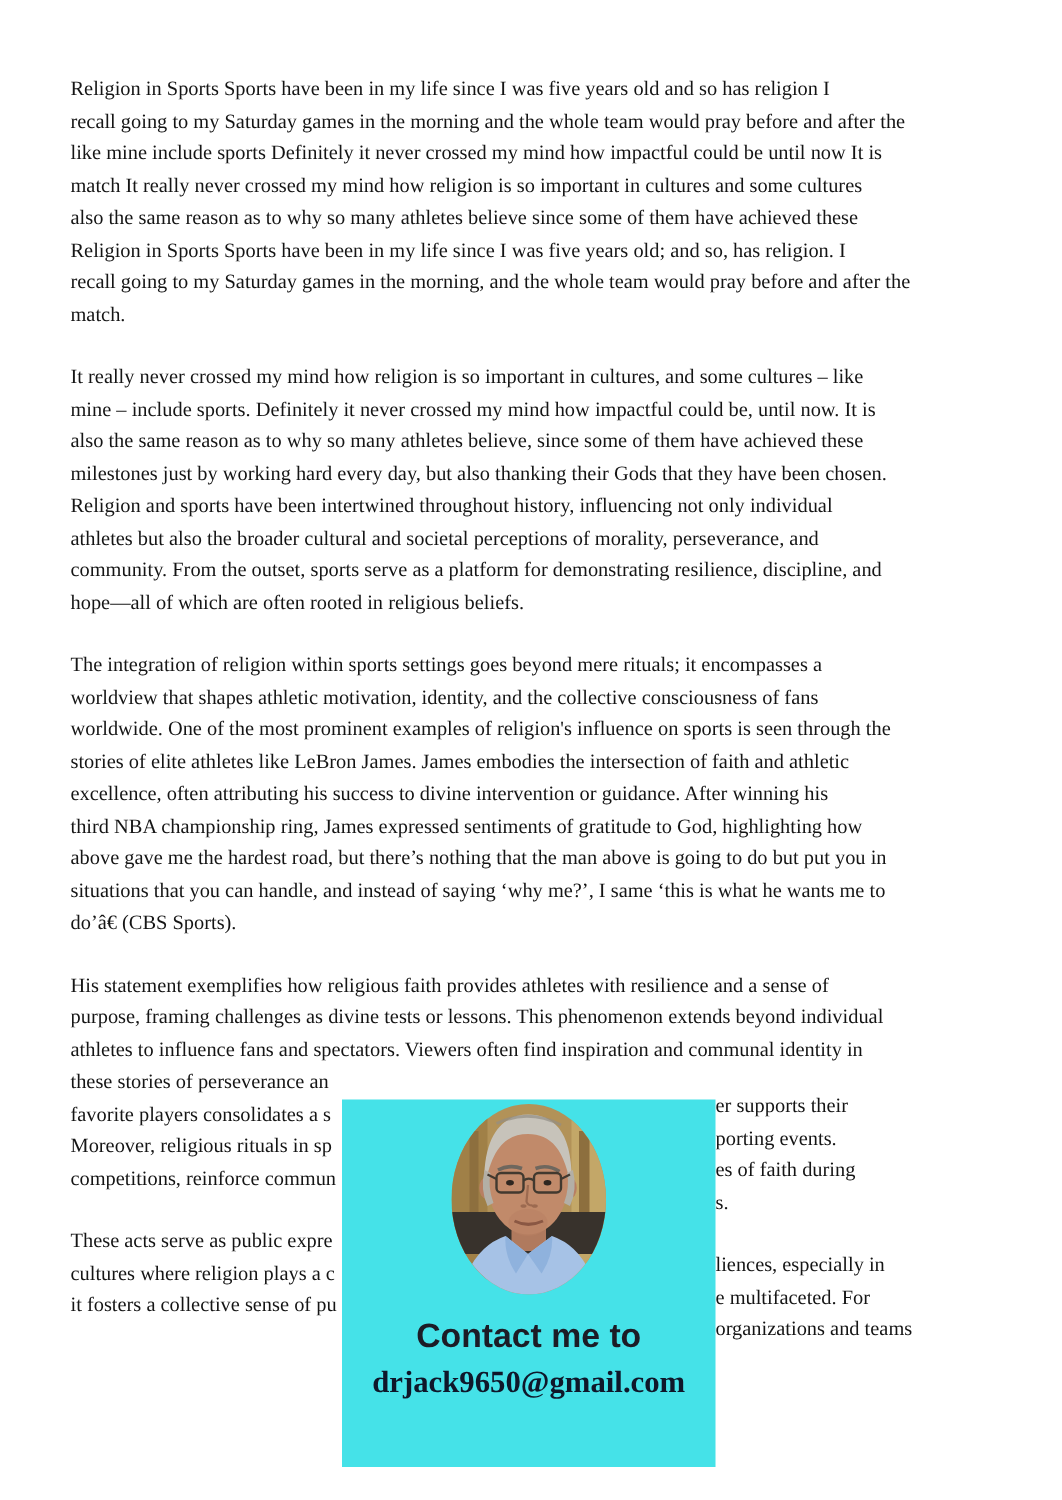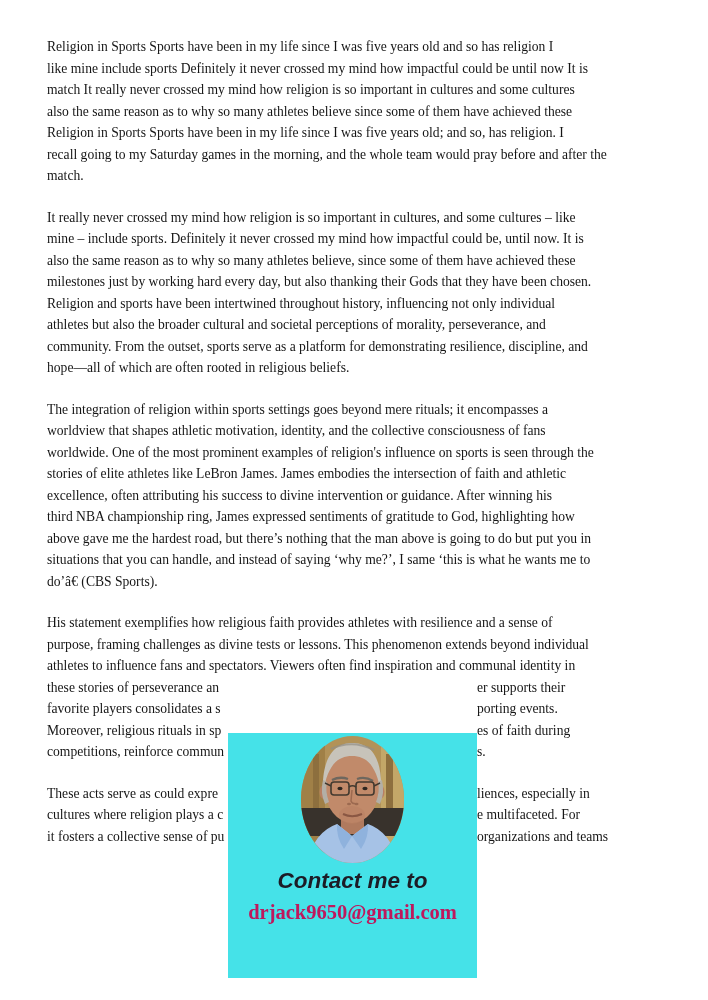--- a/index.html
+++ b/index.html
@@ -8,50 +8,51 @@
     width:708px;height:1000px;
     background:#ffffff;
     overflow:hidden;
     font-family:"Liberation Serif","DejaVu Serif",serif;
     color:#151515;
   }
   .doc{
     position:absolute;left:47px;top:36px;width:614px;
     font-size:13.6px;line-height:21.5px;z-index:1;
   }
-  .paragraph{margin:0 0 20px 0;}
+  .paragraph{margin:12px 0 20px 0;}
   .line{position:relative;height:21.5px;white-space:pre;}
-  .frag-r{position:absolute;left:430px;top:0;}
+  .frag-r{position:absolute;left:430px;top:16px;}
   .overlay{
     position:absolute;left:228px;top:733px;width:249px;height:245px;
     background:#45e2e8;z-index:2;
     display:flex;flex-direction:column;align-items:center;
   }
   .photo{margin-top:3px;display:block;}
   .promo-heading{
-    margin-top:3px;
+    margin-top:13px;
     font-family:"Liberation Sans","DejaVu Sans",sans-serif;
     font-weight:700;font-size:22.5px;line-height:30px;
-    color:#1c1c26;text-align:right;font-style:italic;
+    color:#1c1c26;text-align:right;
   }
   .promo-email{
     margin-top:4px;
     font-family:"Liberation Serif","DejaVu Serif",serif;
     font-weight:700;font-size:20.5px;line-height:25px;
-    color:#be185d;text-align:left;
+    color:#0f172a;text-align:left;
   }
 </style>
 </head>
 <body>
 
 <div class="page">
 
   <div class="doc" id="doc">
       <div class="paragraph">
         <div class="line"><span class="frag-l">Religion in Sports Sports have been in my life since I was five years old and so has religion I</span></div>
+        <div class="line"><span class="frag-l">recall going to my Saturday games in the morning and the whole team would pray before and after the</span></div>
         <div class="line"><span class="frag-l">like mine include sports Definitely it never crossed my mind how impactful could be until now It is</span></div>
         <div class="line"><span class="frag-l">match It really never crossed my mind how religion is so important in cultures and some cultures</span></div>
         <div class="line"><span class="frag-l">also the same reason as to why so many athletes believe since some of them have achieved these</span></div>
         <div class="line"><span class="frag-l">Religion in Sports Sports have been in my life since I was five years old; and so, has religion. I</span></div>
         <div class="line"><span class="frag-l">recall going to my Saturday games in the morning, and the whole team would pray before and after the</span></div>
         <div class="line"><span class="frag-l">match.</span></div>
       </div>
       <div class="paragraph">
         <div class="line"><span class="frag-l">It really never crossed my mind how religion is so important in cultures, and some cultures – like</span></div>
         <div class="line"><span class="frag-l">mine – include sports. Definitely it never crossed my mind how impactful could be, until now. It is</span></div>
@@ -76,21 +77,21 @@
       <div class="paragraph">
         <div class="line"><span class="frag-l">His statement exemplifies how religious faith provides athletes with resilience and a sense of</span></div>
         <div class="line"><span class="frag-l">purpose, framing challenges as divine tests or lessons. This phenomenon extends beyond individual</span></div>
         <div class="line"><span class="frag-l">athletes to influence fans and spectators. Viewers often find inspiration and communal identity in</span></div>
         <div class="line"><span class="frag-l">these stories of perseverance an</span><span class="frag-r">er supports their</span></div>
         <div class="line"><span class="frag-l">favorite players consolidates a s</span><span class="frag-r">porting events.</span></div>
         <div class="line"><span class="frag-l">Moreover, religious rituals in sp</span><span class="frag-r">es of faith during</span></div>
         <div class="line"><span class="frag-l">competitions, reinforce commun</span><span class="frag-r">s.</span></div>
       </div>
       <div class="paragraph">
-        <div class="line"><span class="frag-l">These acts serve as could expre</span><span class="frag-r">liences, especially in</span></div>
+        <div class="line"><span class="frag-l">These acts serve as public expre</span><span class="frag-r">liences, especially in</span></div>
         <div class="line"><span class="frag-l">cultures where religion plays a c</span><span class="frag-r">e multifaceted. For</span></div>
         <div class="line"><span class="frag-l">it fosters a collective sense of pu</span><span class="frag-r">organizations and teams</span></div>
       </div>
     </div>
 
   <div class="overlay">
     <svg class="photo" width="103" height="127" viewBox="0 0 103 127" aria-hidden="true">
       <defs>
         <clipPath id="ovalClip">
             <ellipse cx="51.5" cy="63.5" rx="51.5" ry="63.5"></ellipse>

